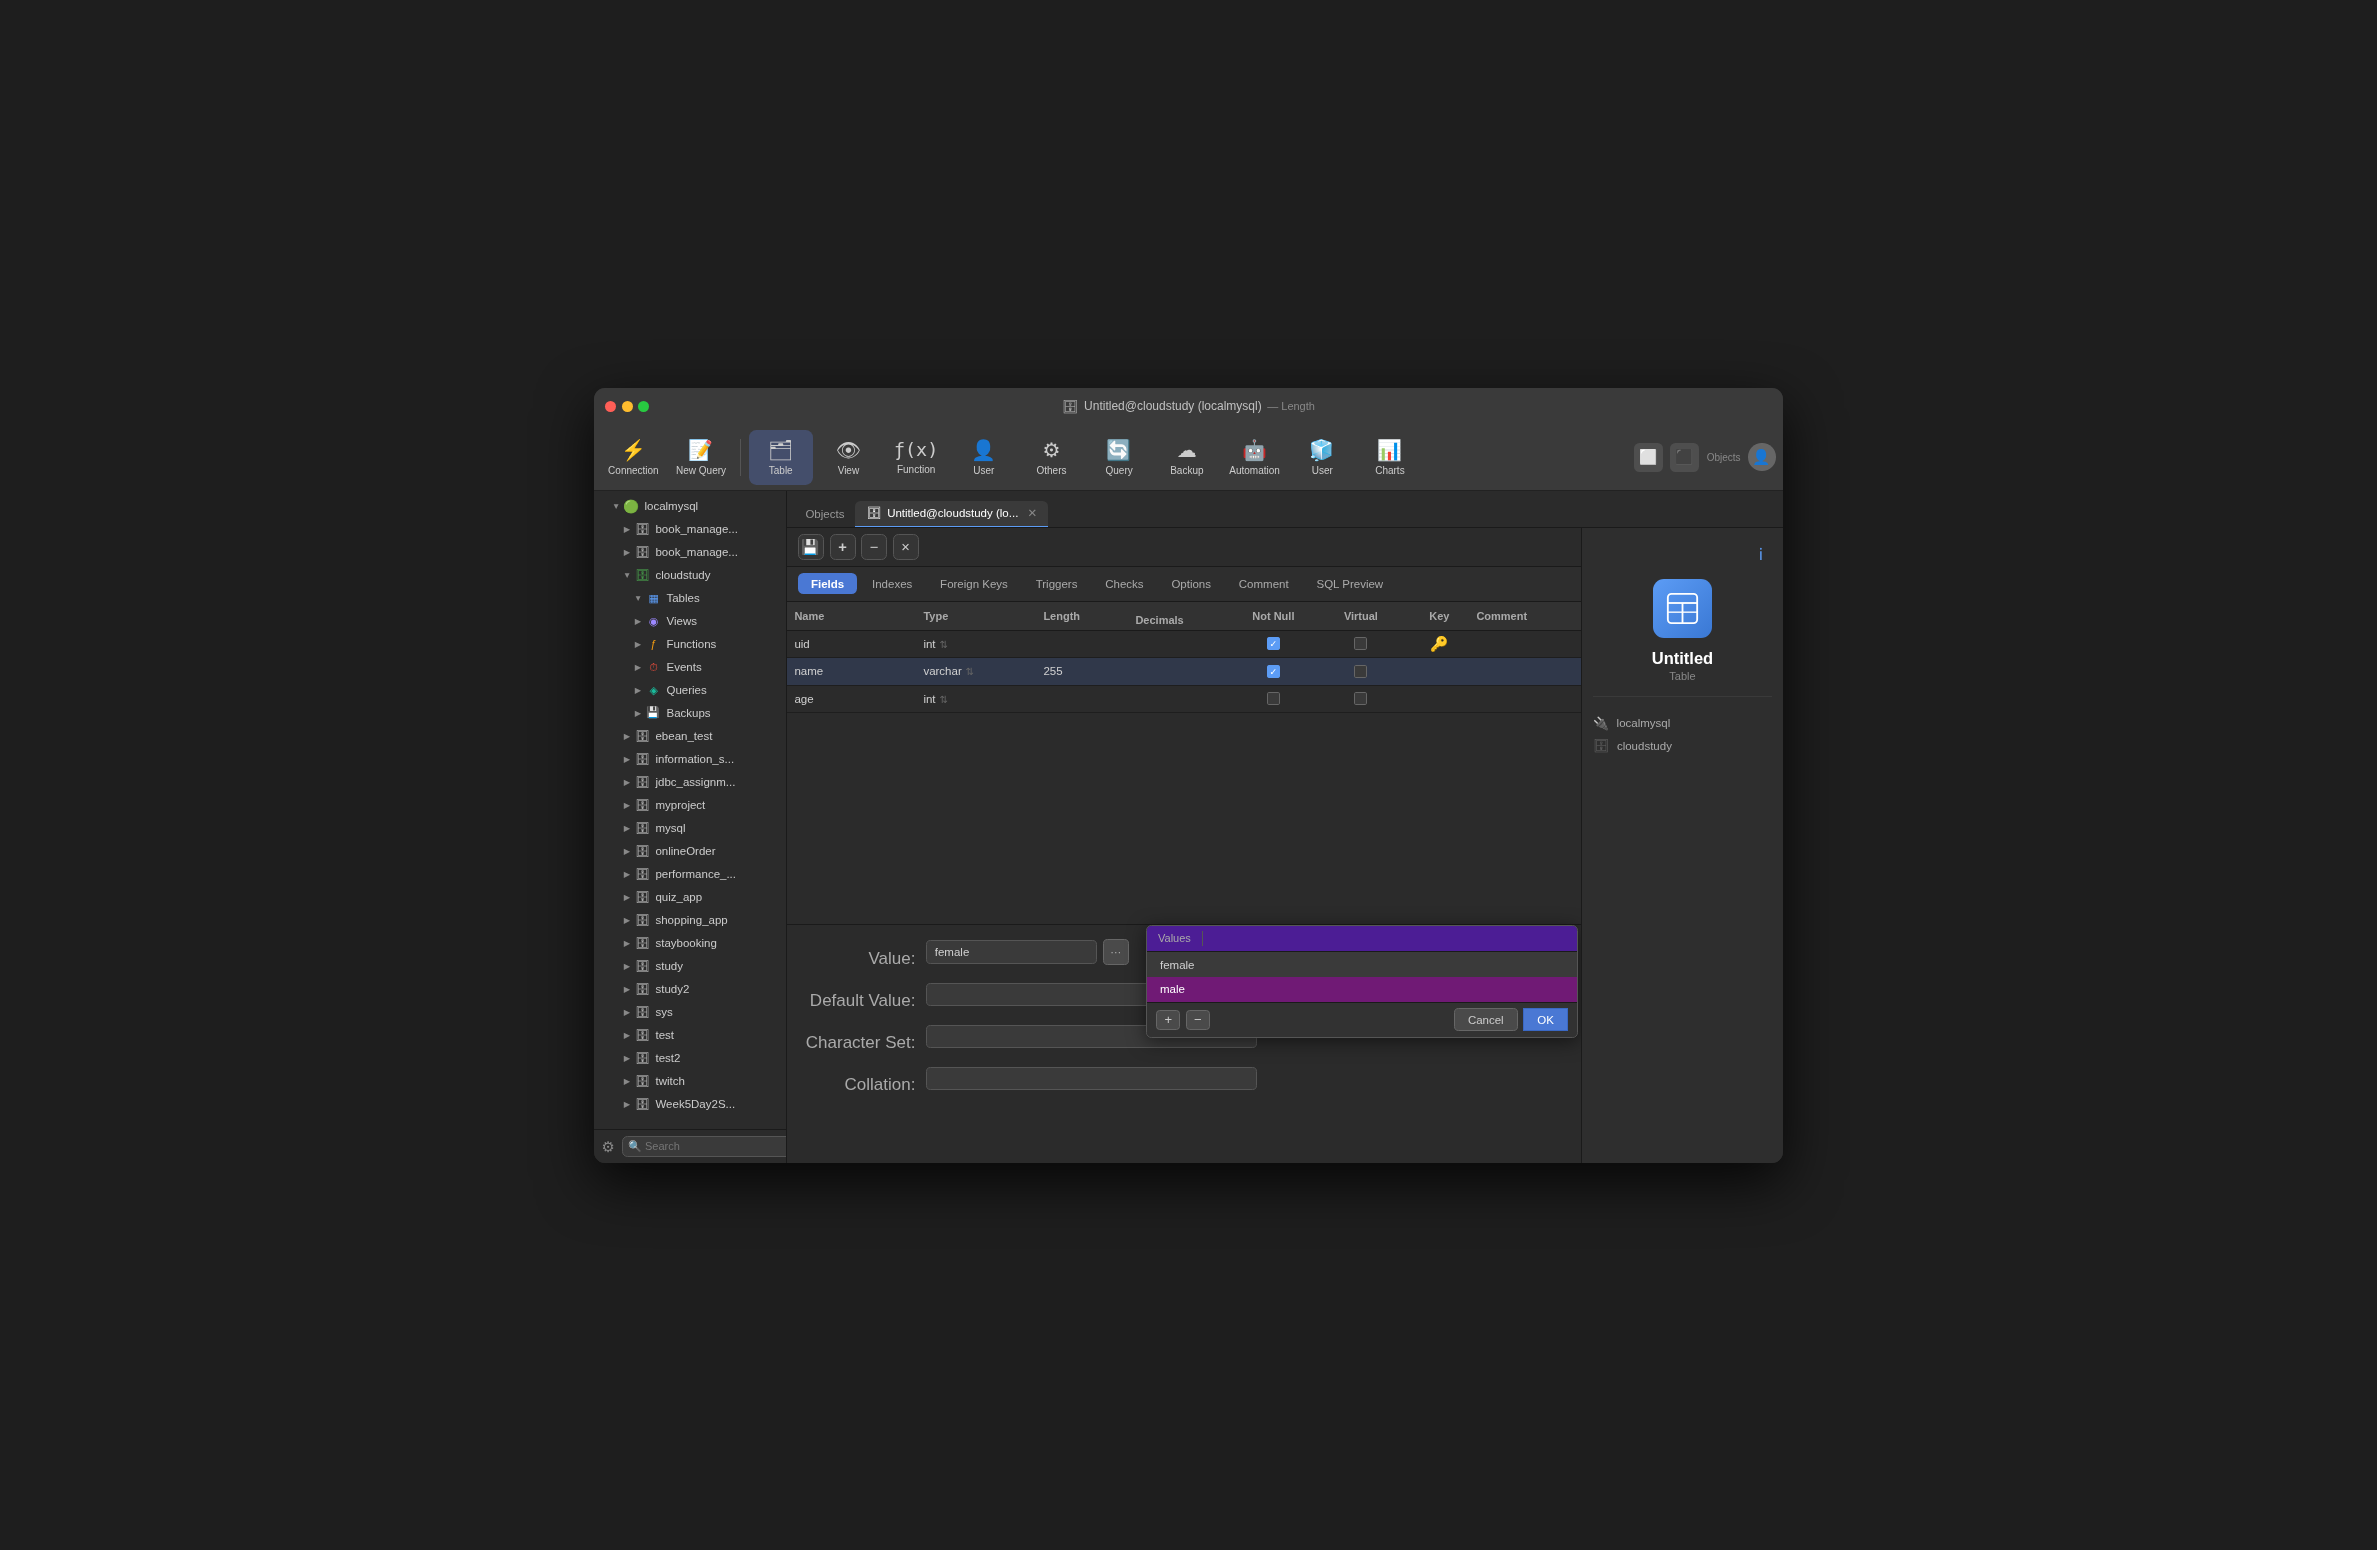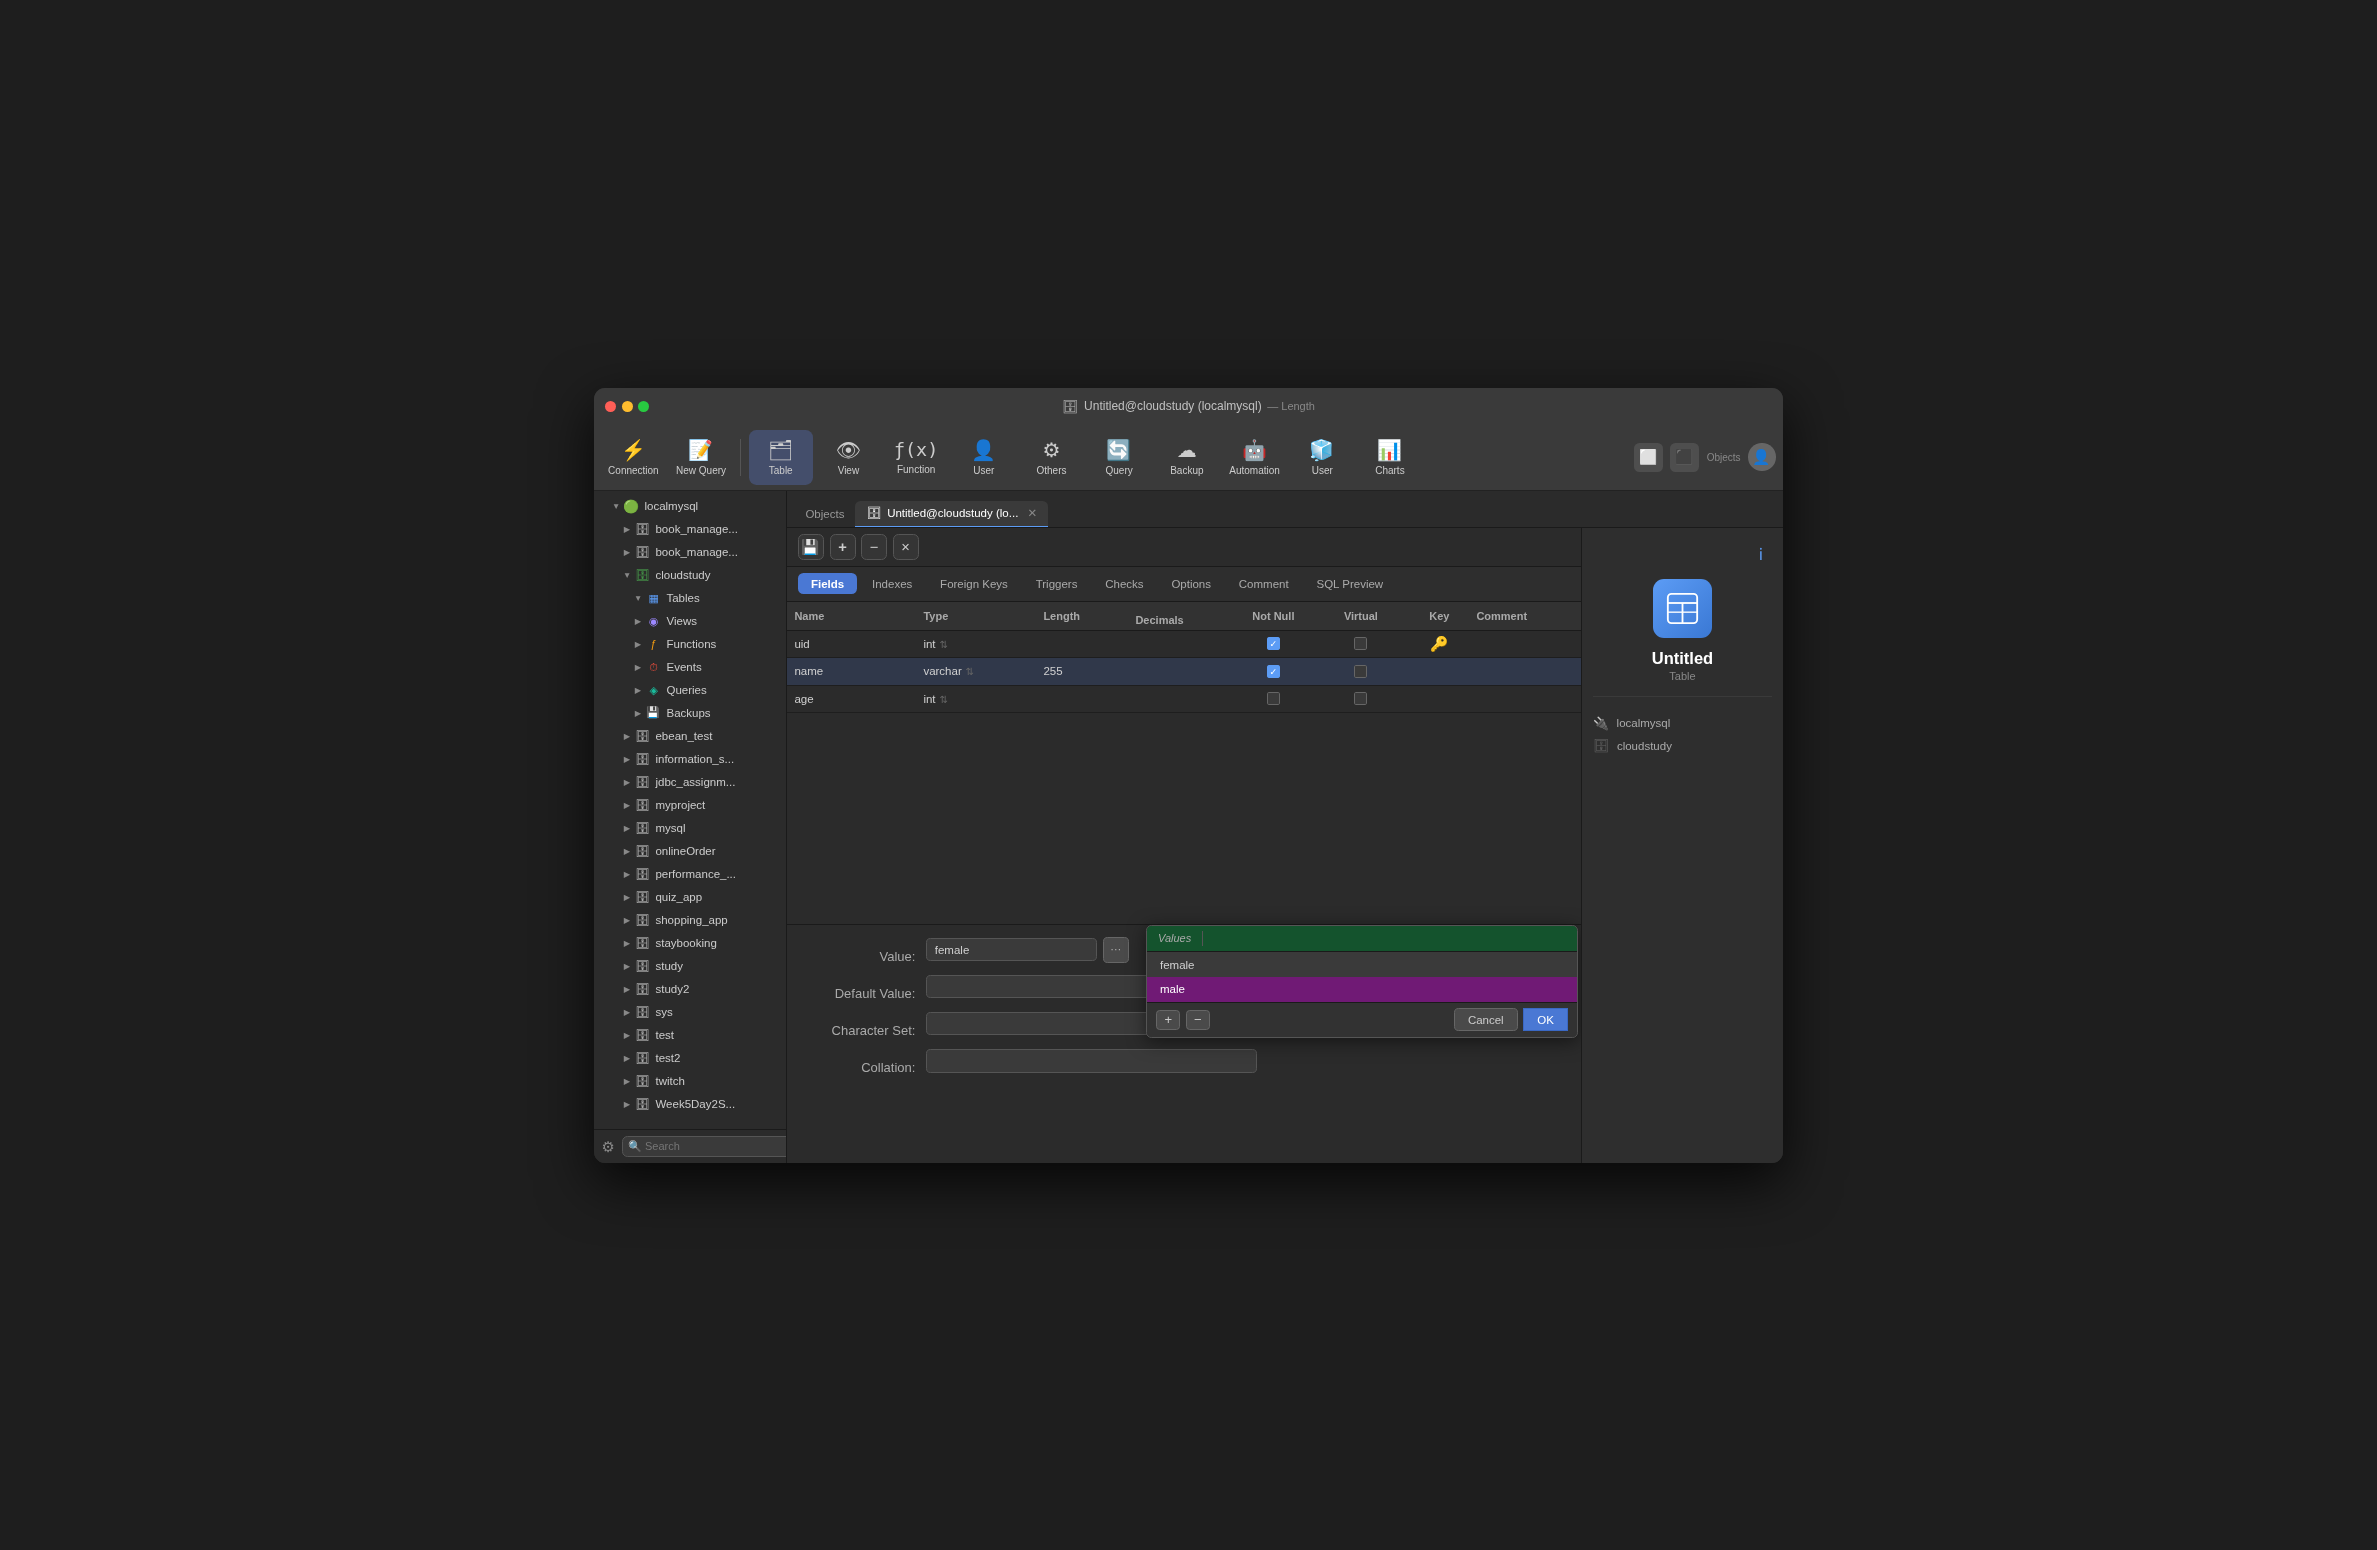--- a/index.html
+++ b/index.html
@@ -410,21 +410,21 @@
       gap: 9.2px;
     }
     .form-row {
       display: flex;
       align-items: center;
       gap: 11px;
     }
     .form-label {
       width: 110px;
       text-align: right;
-      font-size: 13px;
+      font-size: 17px;
       color: #aaa;
       flex-shrink: 0;
       margin-top: 13px;
     }
     .form-input {
       flex: 1;
       background: #3a3a3a;
       border: 0.9px solid #555;
       border-radius: 4.6px;
       padding: 4.6px 7.4px;
@@ -462,25 +462,24 @@
       border-radius: 5.5px;
       overflow: hidden;
       z-index: 100;
       box-shadow: 0 3.7px 18.4px rgba(0,0,0,0.5);
     }
     .dropdown-header {
       display: flex;
       align-items: center;
       padding: 5.5px 11px;
       border-bottom: 0.9px solid #1a1a1a;
-      background: #14532d;
+      background: #4c1d95;
       font-size: 11px;
       color: #aaa;
       gap: 11px;
-      font-style: italic;
     }
     .dropdown-divider {
       width: 0.9px;
       height: 14.7px;
       background: #555;
     }
     .dropdown-item {
       padding: 6.4px 13px;
       font-size: 11.5px;
       color: #d0d0d0;

